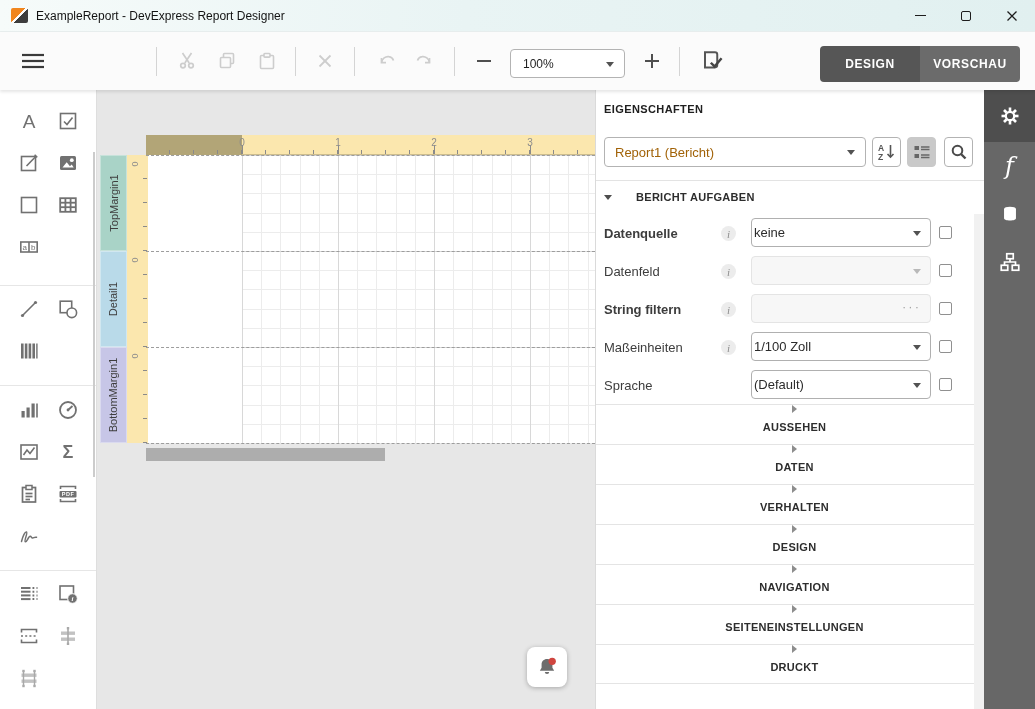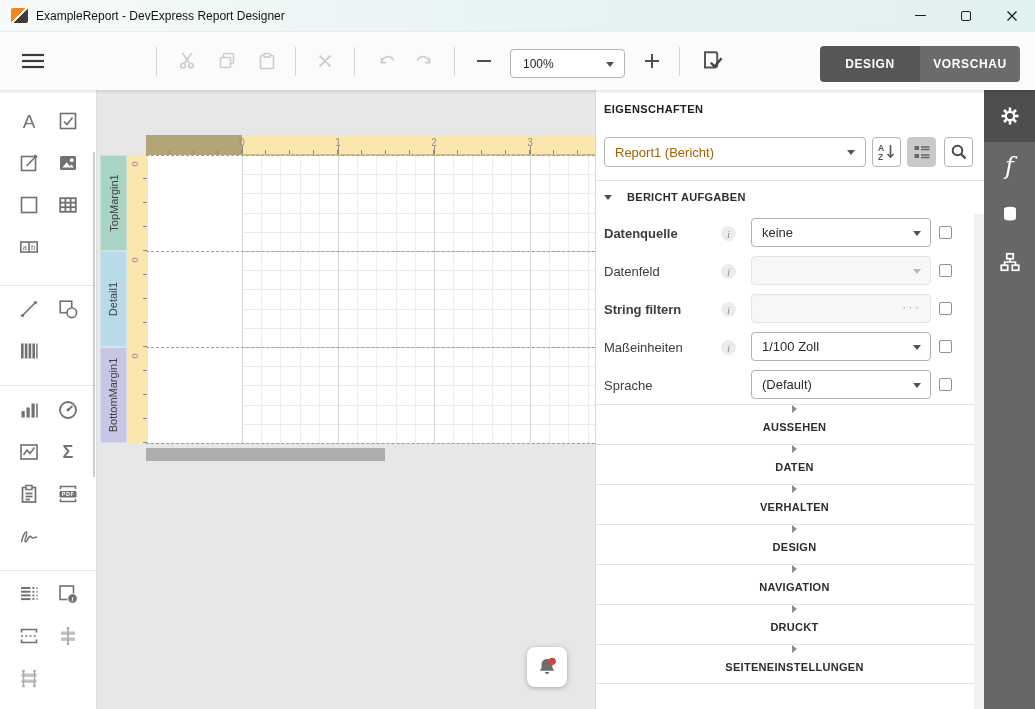--- a/index.html
+++ b/index.html
@@ -85,35 +85,35 @@
   .props-title { position:absolute; left:8px; top:13px; font-size:11px; font-weight:bold; color:#202020;
     letter-spacing:0.4px; }
   .psel { position:absolute; left:8px; top:47px; width:262px; height:30px; border:1px solid #b3b3b3;
     border-radius:4px; background:#fff; display:flex; align-items:center; padding-left:10px;
     font-size:13px; color:#a16207; }
   .psel .caret { position:absolute; right:10px; top:12px; }
   .pbtn { position:absolute; top:47px; width:29px; height:30px; border:1px solid #b3b3b3; border-radius:4px;
     background:#fff; display:flex; align-items:center; justify-content:center; }
   .pbtn.active { background:#c9c9c9; border-color:#c9c9c9; }
   .props-hr { position:absolute; left:0; top:90px; width:100%; border-top:1px solid #e3e3e3; }
-  .sect-head { position:absolute; left:8px; top:90px; height:34px; display:flex; align-items:center; gap:15px; }
+  .sect-head { position:absolute; left:8px; top:90px; height:34px; display:flex; align-items:center; gap:24px; }
   .tri-down { width:0; height:0; border-left:4px solid transparent; border-right:4px solid transparent;
     border-top:5px solid #4d4d4d; }
   .tri-right { width:0; height:0; border-top:4px solid transparent; border-bottom:4px solid transparent;
     border-left:5px solid #8d8d8d; }
   .sect-label { font-size:11px; font-weight:bold; color:#2d2d2d; letter-spacing:0.3px; }
   .prows { position:absolute; left:0; top:124px; width:100%; }
   .prow { position:relative; height:38px; }
   .plabel { position:absolute; left:8px; top:50%; transform:translateY(-50%); font-size:13px; color:#3d3d3d; }
   .plabel.bold { font-weight:bold; }
   .pinfo { position:absolute; left:125px; top:12px; width:15px; height:15px; border-radius:50%;
     background:#ececec; display:flex; align-items:center; justify-content:center;
     font-family:"Liberation Serif", serif; font-style:italic; font-size:11px; color:#8d8d8d; }
   .pctrl { position:absolute; left:155px; top:4px; width:180px; height:29px; border-radius:4px;
-    display:flex; align-items:center; padding-left:10px; font-size:13px; color:#2b2b2b; }
+    display:flex; align-items:center; padding-left:2px; font-size:13px; color:#2b2b2b; }
   .pctrl.enabled { border:1px solid #b0b0b0; background:#fff; }
   .pctrl.disabled { border:1px solid #e4e4e4; background:#f7f7f7; }
   .pctrl .caret { position:absolute; right:9px; top:12px; }
   .pctrl.disabled .caret { border-top-color:#b9b9b9; }
   .pellipsis { position:absolute; right:9px; top:4px; font-size:13px; color:#a5a5a5; letter-spacing:2px; }
   .pcheck { position:absolute; left:343px; top:12px; width:13px; height:13px; border:1px solid #909090;
     border-radius:2px; background:#fff; }
   .csec-list { position:absolute; left:0; top:314px; width:100%; }
   .csec { height:40px; border-top:1px solid #e4e4e4; display:flex; align-items:center; gap:8px; padding-left:9px;flex-direction:column; }
   .csec:last-child { border-bottom:1px solid #e4e4e4; }
@@ -569,25 +569,25 @@
       <div class="csec">
           <div class="tri-right"></div>
           <span class="sect-label">DESIGN</span>
         </div>
       <div class="csec">
           <div class="tri-right"></div>
           <span class="sect-label">NAVIGATION</span>
         </div>
       <div class="csec">
           <div class="tri-right"></div>
-          <span class="sect-label">DRUCKT</span>
+          <span class="sect-label">SEITENEINSTELLUNGEN</span>
         </div>
       <div class="csec">
           <div class="tri-right"></div>
-          <span class="sect-label">SEITENEINSTELLUNGEN</span>
+          <span class="sect-label">DRUCKT</span>
         </div>
     </div>
     <div class="props-scroll"></div>
   </div>
 
   <div class="side">
     <div class="stab active">
       <svg width="24" height="24" viewBox="0 0 24 24">
         <g stroke="#fff" stroke-width="2.6">
             <line x1="12" y1="3.5" x2="12" y2="7"></line>

